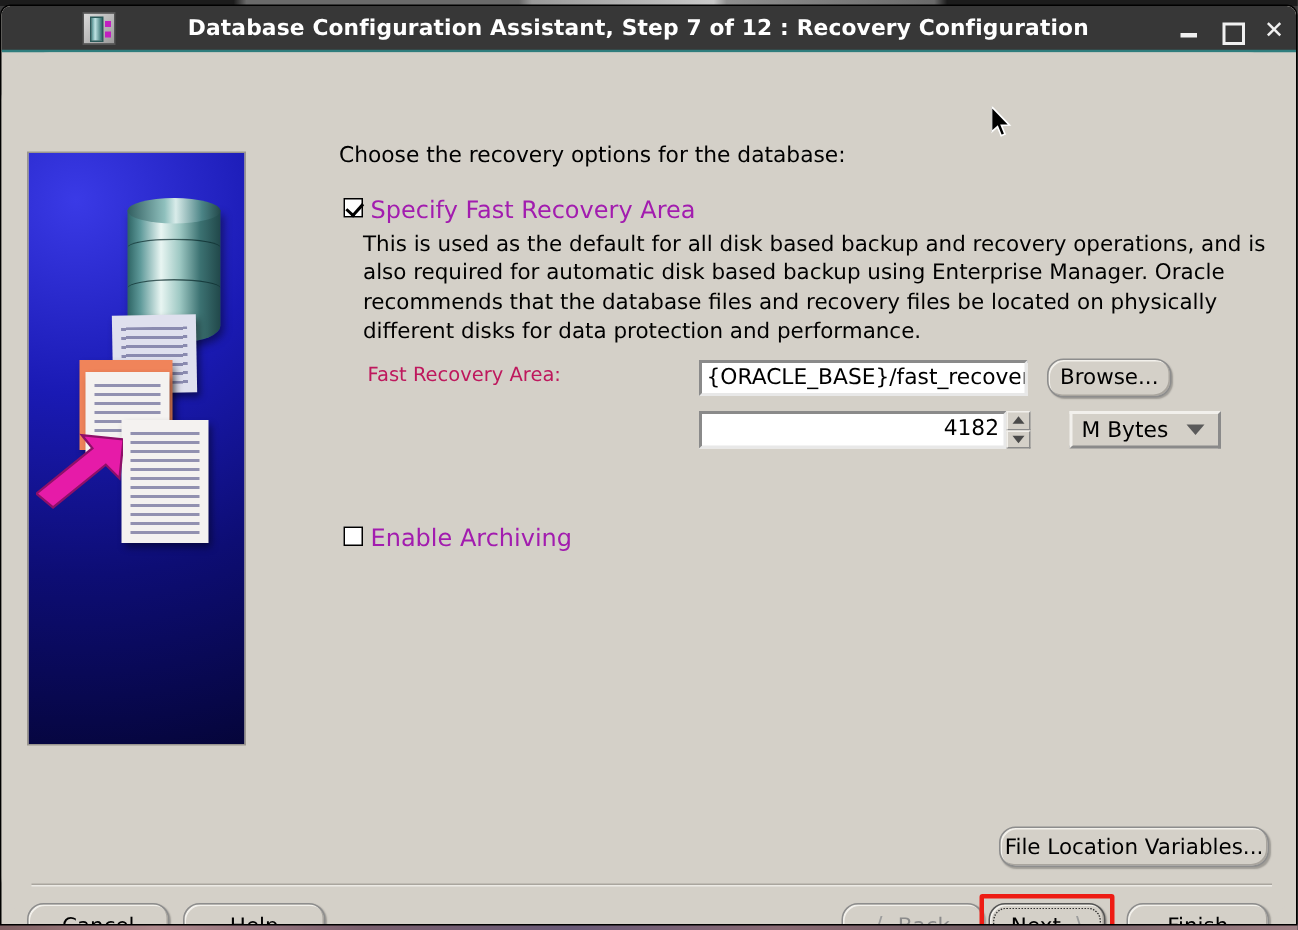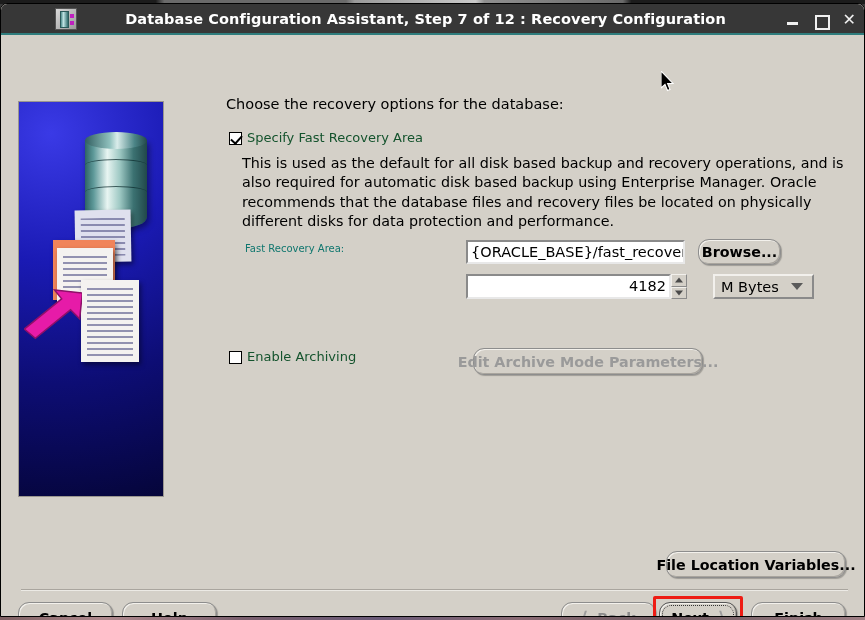--- a/index.html
+++ b/index.html
@@ -155,32 +155,32 @@
     border: 1px solid #000; position: relative; margin-right: 5px; flex: none;
     margin-top: 2px;
   }
   .cbox.checked:after {
     content: "";
     position: absolute; left: 3px; top: 0px;
     width: 5px; height: 9px;
     border: solid #000; border-width: 0 2px 2px 0;
     transform: rotate(42deg);
   }
-  .check-label { font-size: 13px; color: #14532d; }
+  .check-label { font-size: 16px; color: #a21caf; }
 
   #specify-row { left: 32px; top: 95px; }
   #archiving-row { left: 32px; top: 314px; }
 
   .body-paragraph {
     position: absolute; left: 45px; top: 119px; width: 610px;
     font-size: 14.3px; line-height: 19.4px; color: #000;
   }
 
   .field-label {
-    position: absolute; font-size: 10px; color: #0f766e;
+    position: absolute; font-size: 13px; color: #be185d;
   }
   #label-fra      { left: 48px; top: 208px; }
   #label-fra-size { left: 48px; top: 243px; }
 
   .txtfield {
     position: absolute;
     background: #ffffff;
     border: 2px solid;
     border-color: #8a8a8a #e8e8e8 #e8e8e8 #8a8a8a;
     font-size: 14.5px; color: #000;
@@ -227,21 +227,20 @@
   .pill-btn {
     position: absolute;
     background: #d4d0c8;
     border: 1px solid #8d8d8d;
     border-radius: 11px;
     box-shadow: inset 1px 1px 0 #f3f1ec, inset -1px -1px 0 #a9a59e, 1px 1px 1px rgba(0,0,0,.25);
     display: flex; align-items: center; justify-content: center;
     font-size: 14.3px; color: #000;
     cursor: default;
     white-space: nowrap;
-    font-weight: bold;
   }
   .pill-btn.disabled { color: #9a9a9a; }
   .pill-btn .u { text-decoration: underline; }
 
   #browse-btn        { left: 501px; top: 204px; width: 83px; height: 26px; }
   #edit-archive-btn  { left: 276px; top: 313px; width: 230px; height: 27px; }
   #file-loc-btn      { left: 469px; top: 516px; width: 180px; height: 27px; }
 
   
   #footer-separator {
@@ -349,21 +348,20 @@
       </div>
       <div id="unit-combo">
         <span class="val">M Bytes</span>
         <span class="arrow"></span>
       </div>
 
       <div class="check-row" id="archiving-row">
         <span class="cbox"></span>
         <span class="check-label">Enable Archiving</span>
       </div>
-      <div class="pill-btn disabled" id="edit-archive-btn">Edit Archive Mode Parameters...</div>
 
       <div class="pill-btn" id="file-loc-btn">File Location Variables...</div>
     </div>
 
     <div id="footer-separator"></div>
 
     <div class="pill-btn" id="cancel-btn">
       <span>Cancel</span>
     </div>
     <div class="pill-btn" id="help-btn">

